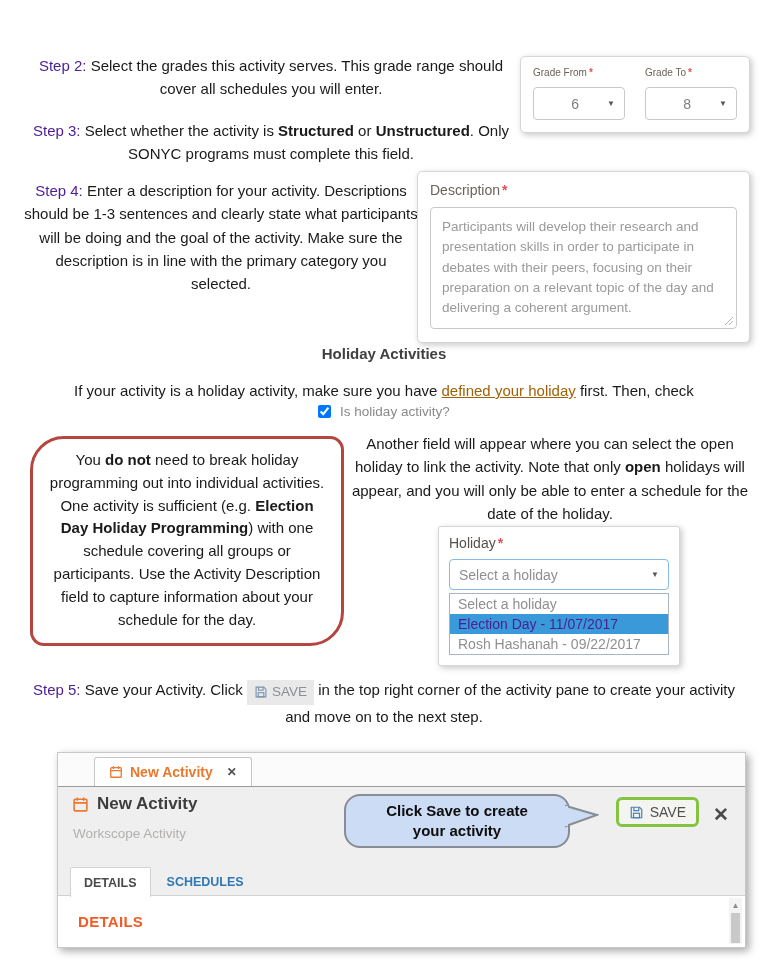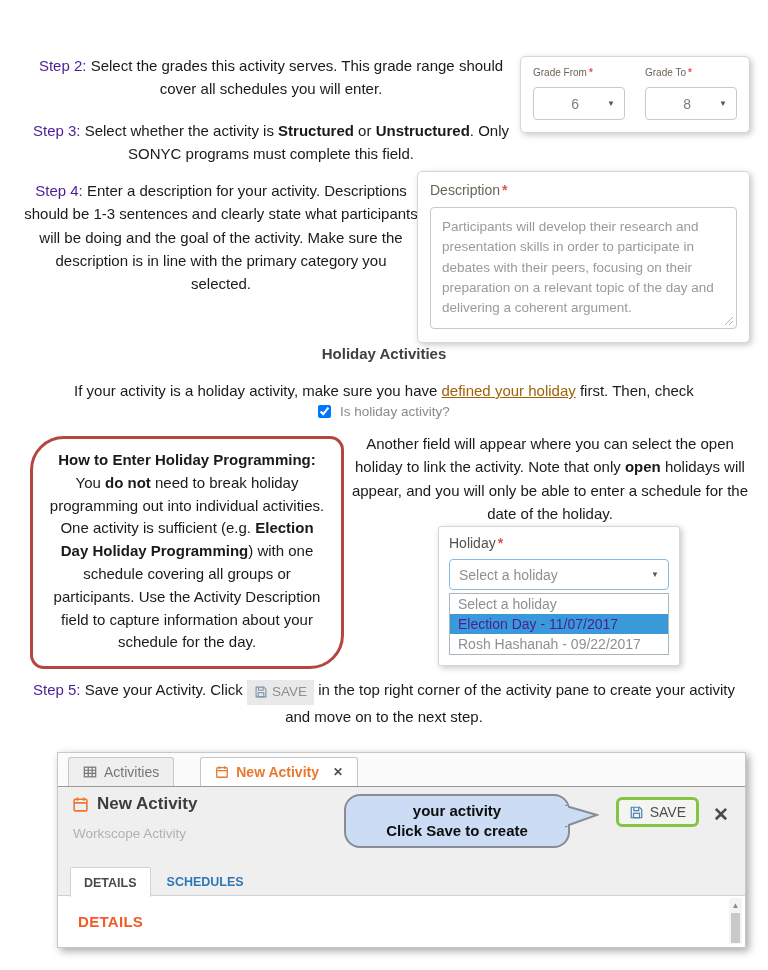--- a/index.html
+++ b/index.html
@@ -207,21 +207,20 @@
   <p class="abs para center holiday-intro">
     <span>If your activity is a holiday activity, make sure you have </span><a class="link">defined your holiday</a><span> first. Then, check</span>
   </p>
 
   <div class="abs center checkbox-line">
     <input type="checkbox" checked="checked" style="">
     <span>Is holiday activity?</span>
   </div>
 
   <div class="abs callout">
-    <span class="b" style="display:block;">How to Enter Holiday Programming:</span>
     <span>You </span><span class="b">do not</span><span> need to break holiday programming out into individual activities. One activity is sufficient (e.g. </span><span class="b">Election Day Holiday Programming</span><span>) with one schedule covering all groups or participants. Use the Activity Description field to capture information about your schedule for the day.</span>
   </div>
 
   <p class="abs para center holiday-note">
     <span>Another field will appear where you can select the open holiday to link the activity. Note that only </span><span class="b">open</span><span> holidays will appear, and you will only be able to enter a schedule for the date of the holiday.</span>
   </p>
 
   <div class="abs panel holiday-panel">
     <div class="fieldlabel">
       <span>Holiday</span><span class="req">*</span>
@@ -244,49 +243,42 @@
           <path d="M6.5 3 v4.5 h6.5 v-4.5"></path>
           <rect x="6" y="11" width="8" height="6"></rect>
         </svg>
         <span>SAVE</span>
       </span><span> in the top right corner of the activity pane to create your activity and move on to the next step.</span>
   </p>
 
   <div class="abs appshot">
 
     <div class="tabbar">
-      <div class="tab tab-activities">
-        <svg width="14" height="14" viewBox="0 0 16 16" fill="none" stroke="currentColor" stroke-width="1.4">
-            <rect x="1.5" y="2.5" width="13" height="11"></rect>
-            <path d="M1.5 6 h13 M1.5 9.5 h13 M6 2.5 v11 M10.5 2.5 v11"></path>
-          </svg>
-        <span>Activities</span>
-      </div>
       <div class="tab tab-newactivity">
         <svg width="14" height="14" viewBox="0 0 16 16" fill="none" stroke="currentColor" stroke-width="1.5">
             <rect x="2" y="3" width="12" height="11" rx="1"></rect>
             <path d="M5 1.5 v3 M11 1.5 v3 M2 6.5 h12"></path>
           </svg>
         <span>New Activity</span>
         <span class="tab-close">✕</span>
       </div>
     </div>
 
     <div class="abs app-title">
       <svg width="17" height="17" viewBox="0 0 16 16" fill="none" stroke="currentColor" stroke-width="1.5">
           <rect x="2" y="3" width="12" height="11" rx="1"></rect>
           <path d="M5 1.5 v3 M11 1.5 v3 M2 6.5 h12"></path>
         </svg>
       <span>New Activity</span>
     </div>
     <div class="abs app-subtitle">Workscope Activity</div>
 
     <div class="abs bubble">
+      <span class="bubble-line">Click Save to create</span>
       <span class="bubble-line">your activity</span>
-      <span class="bubble-line">Click Save to create</span>
       <svg class="bubble-tail" width="34" height="26" viewBox="0 0 34 26">
           <polygon points="1,3 32,12 1,23" fill="#cbdcf4" stroke="#878c95" stroke-width="2"></polygon>
           <rect x="0" y="3" width="3" height="20" fill="#cbdcf4"></rect>
         </svg>
     </div>
 
     <div class="abs save-button">
       <svg width="15" height="15" viewBox="0 0 20 20" fill="none" stroke="currentColor" stroke-width="1.6">
           <path d="M3 3 h11 l3 3 v11 h-14 z"></path>
           <path d="M6.5 3 v4.5 h6.5 v-4.5"></path>

